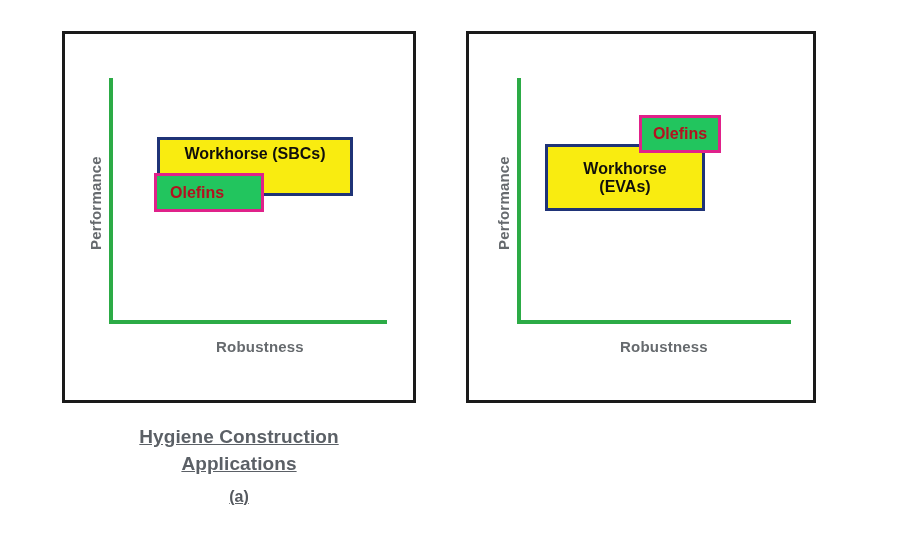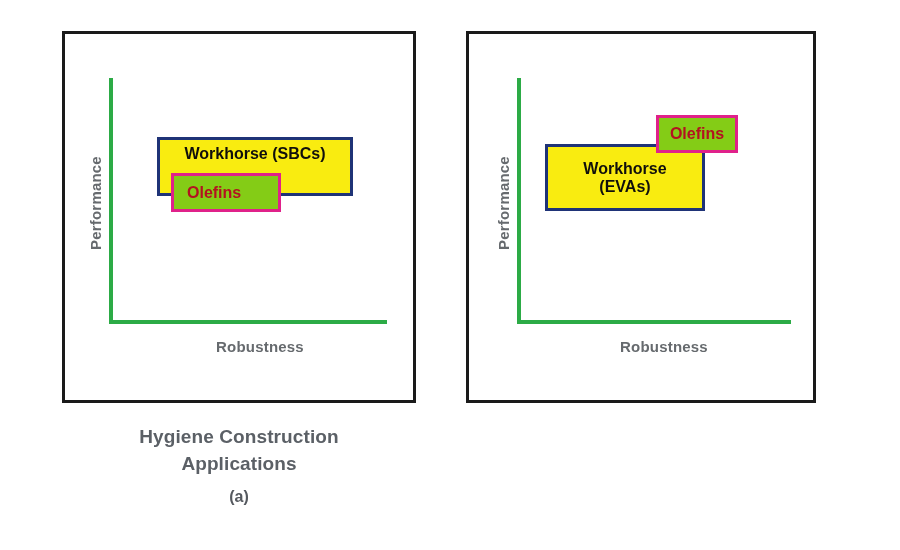--- a/index.html
+++ b/index.html
@@ -81,26 +81,25 @@
     white-space: pre-line;
   }
   .box-workhorse {
     background: #f9ec10;
     border: 3px solid #1f3377;
     color: #100f0c;
     font-weight: bold;
     font-size: 16px;
   }
   .box-olefins {
-    background: #84cc16;
+    background: #22c55e;
     border: 3px solid #e0218a;
     color: #b31220;
     font-weight: bold;
     font-size: 16px;
-    margin-left: 17px;
   }
 
   
   #panel-a .box-workhorse { left: 92px; top: 103px; width: 196px; height: 59px; align-items: flex-start; padding-top: 5px; }
   #panel-a .box-olefins   { left: 89px; top: 139px; width: 110px; height: 39px; justify-content: flex-start; padding-left: 13px; }
 
   
   #panel-b .box-workhorse { left: 76px; top: 110px; width: 160px; height: 67px; }
   #panel-b .box-olefins   { left: 170px; top: 81px;  width: 82px;  height: 38px; }
 
@@ -115,21 +114,21 @@
     font-size: 19px;
     line-height: 1.42;
     white-space: pre-line;
     letter-spacing: 0.1px;
   }
   .caption-index {
     font-size: 16px;
     margin-top: 10px;
     color: #55595f;
   }
-  #caption-a { left: 62px;  top: 424px; width: 354px; }
+  #caption-a { left: 62px;  top: 424px; width: 354px; text-decoration: underline; }
   #caption-b { left: 462px; top: 424px; width: 358px; }
 </style>
 </head>
 <body>
 
 <div class="stage">
 
   <div class="panel" id="panel-a">
     <div class="plot-area">
 

